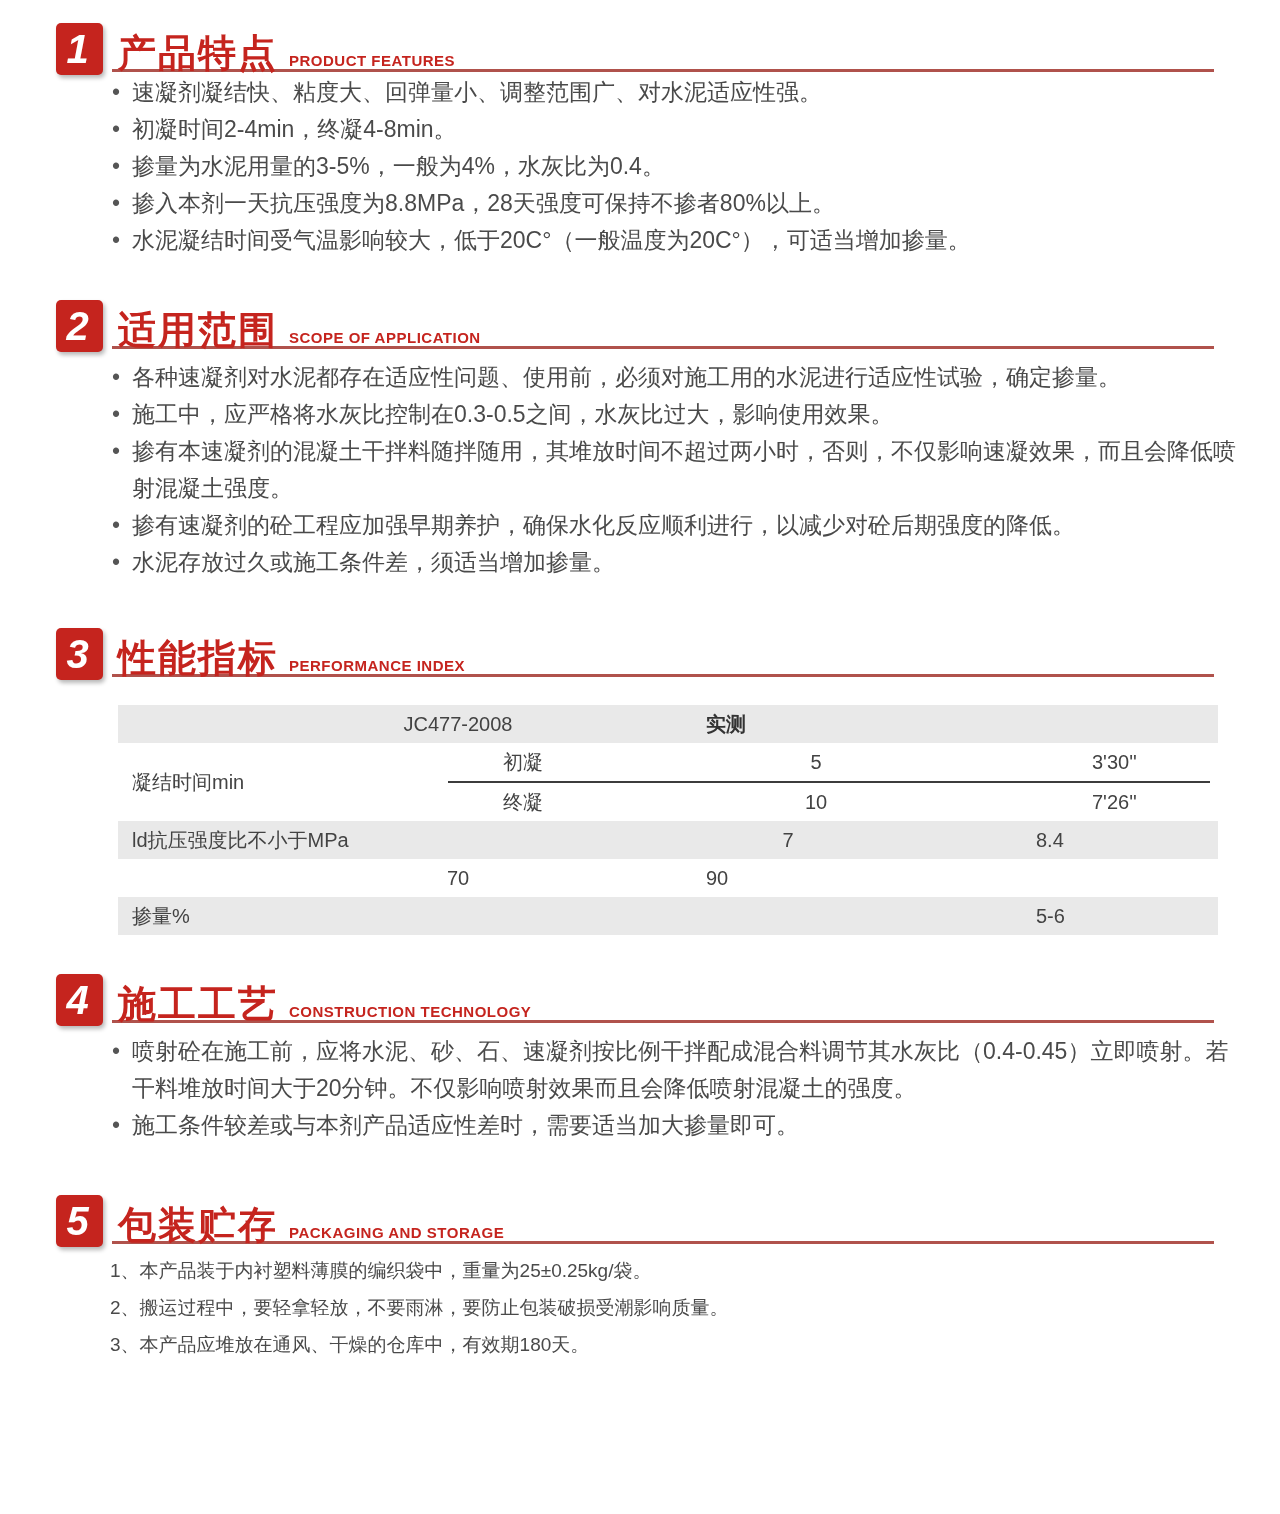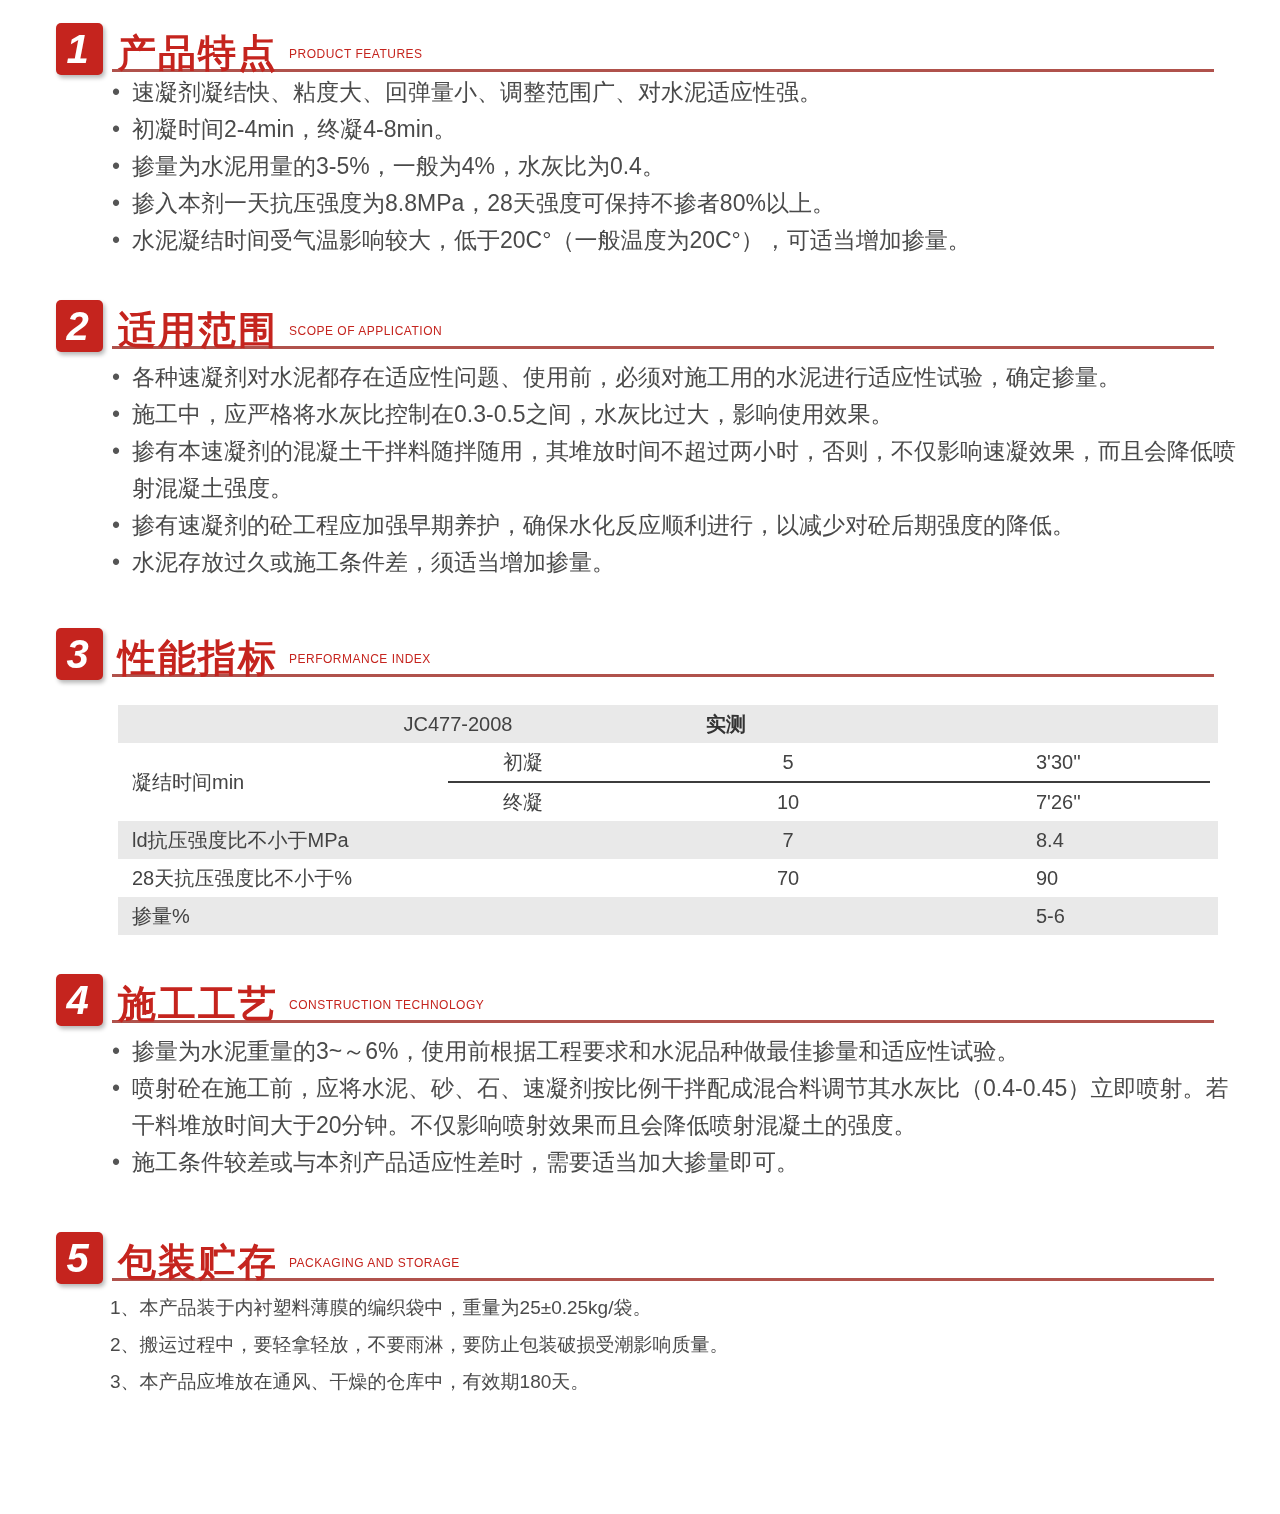--- a/index.html
+++ b/index.html
@@ -51,24 +51,24 @@
   }
   .zh-title{
     margin:0;
     font-size:38px;
     line-height:0.95;
     font-weight:900;
     color:#c5241e;
     letter-spacing:2px;
   }
   .en-sub{
-    font-size:12px;
-    font-weight:normal;
+    font-size:15px;
+    font-weight:bold;
     color:#c5241e;
-    padding-bottom:10px;
+    padding-bottom:2px;
     letter-spacing:0.5px;
   }
   
   .intro{
     margin:12px 40px 0 126px;
     font-size:20px;
     line-height:30px;
     font-weight:bold;
     color:#303030;
   }
@@ -116,21 +116,21 @@
   .t-head{min-height:38px;}
   .gray{background:#e9e9e9;}
   .c1{width:316px;padding-left:14px;}
   .c2{width:150px;text-align:center;}
   .c3{width:380px;text-align:center;}
   .c4{flex:1;padding-left:58px;}
   .bold{font-weight:bold;color:#333333;}
   .t-group{display:flex;align-items:center;}
   .t-group .c1{align-self:center;}
   .t-sub{flex:1;}
-  .t-subrow{display:flex;align-items:center;min-height:38px;}
+  .t-subrow{display:flex;align-items:center;min-height:38px;gap:28px;}
   .c2s{width:150px;text-align:center;}
   .c3s{width:380px;text-align:center;}
   .c4s{flex:1;padding-left:58px;}
   .t-div{height:2px;background:#3c3c3c;margin-right:8px;}
 </style>
 </head>
 <body>
 
 <div class="page">
 
@@ -210,21 +210,20 @@
         </div>
       </div>
 
       <div class="t-row gray">
         <div class="c1">ld抗压强度比不小于MPa</div>
         <div class="c2"></div>
         <div class="c3">7</div>
         <div class="c4">8.4</div>
       </div>
       <div class="t-row">
-        <div class="c1">28天抗压强度比不小于%</div>
         <div class="c2"></div>
         <div class="c3">70</div>
         <div class="c4">90</div>
       </div>
       <div class="t-row gray">
         <div class="c1">掺量%</div>
         <div class="c2"></div>
         <div class="c3"></div>
         <div class="c4">5-6</div>
       </div>
@@ -236,21 +235,20 @@
       <div class="head-rule"></div>
       <div class="badge">
         <span>4</span>
       </div>
       <div class="head-inner">
         <h2 class="zh-title">施工工艺</h2>
         <span class="en-sub">CONSTRUCTION TECHNOLOGY</span>
       </div>
     </header>
     <ul class="bullets">
-      <li>掺量为水泥重量的3~～6%，使用前根据工程要求和水泥品种做最佳掺量和适应性试验。</li>
       <li>喷射砼在施工前，应将水泥、砂、石、速凝剂按比例干拌配成混合料调节其水灰比（0.4-0.45）立即喷射。若干料堆放时间大于20分钟。不仅影响喷射效果而且会降低喷射混凝土的强度。</li>
       <li>施工条件较差或与本剂产品适应性差时，需要适当加大掺量即可。</li>
     </ul>
   </section>
 
   <section class="sec sec-5">
     <header class="sec-head">
       <div class="head-rule"></div>
       <div class="badge">
         <span>5</span>

